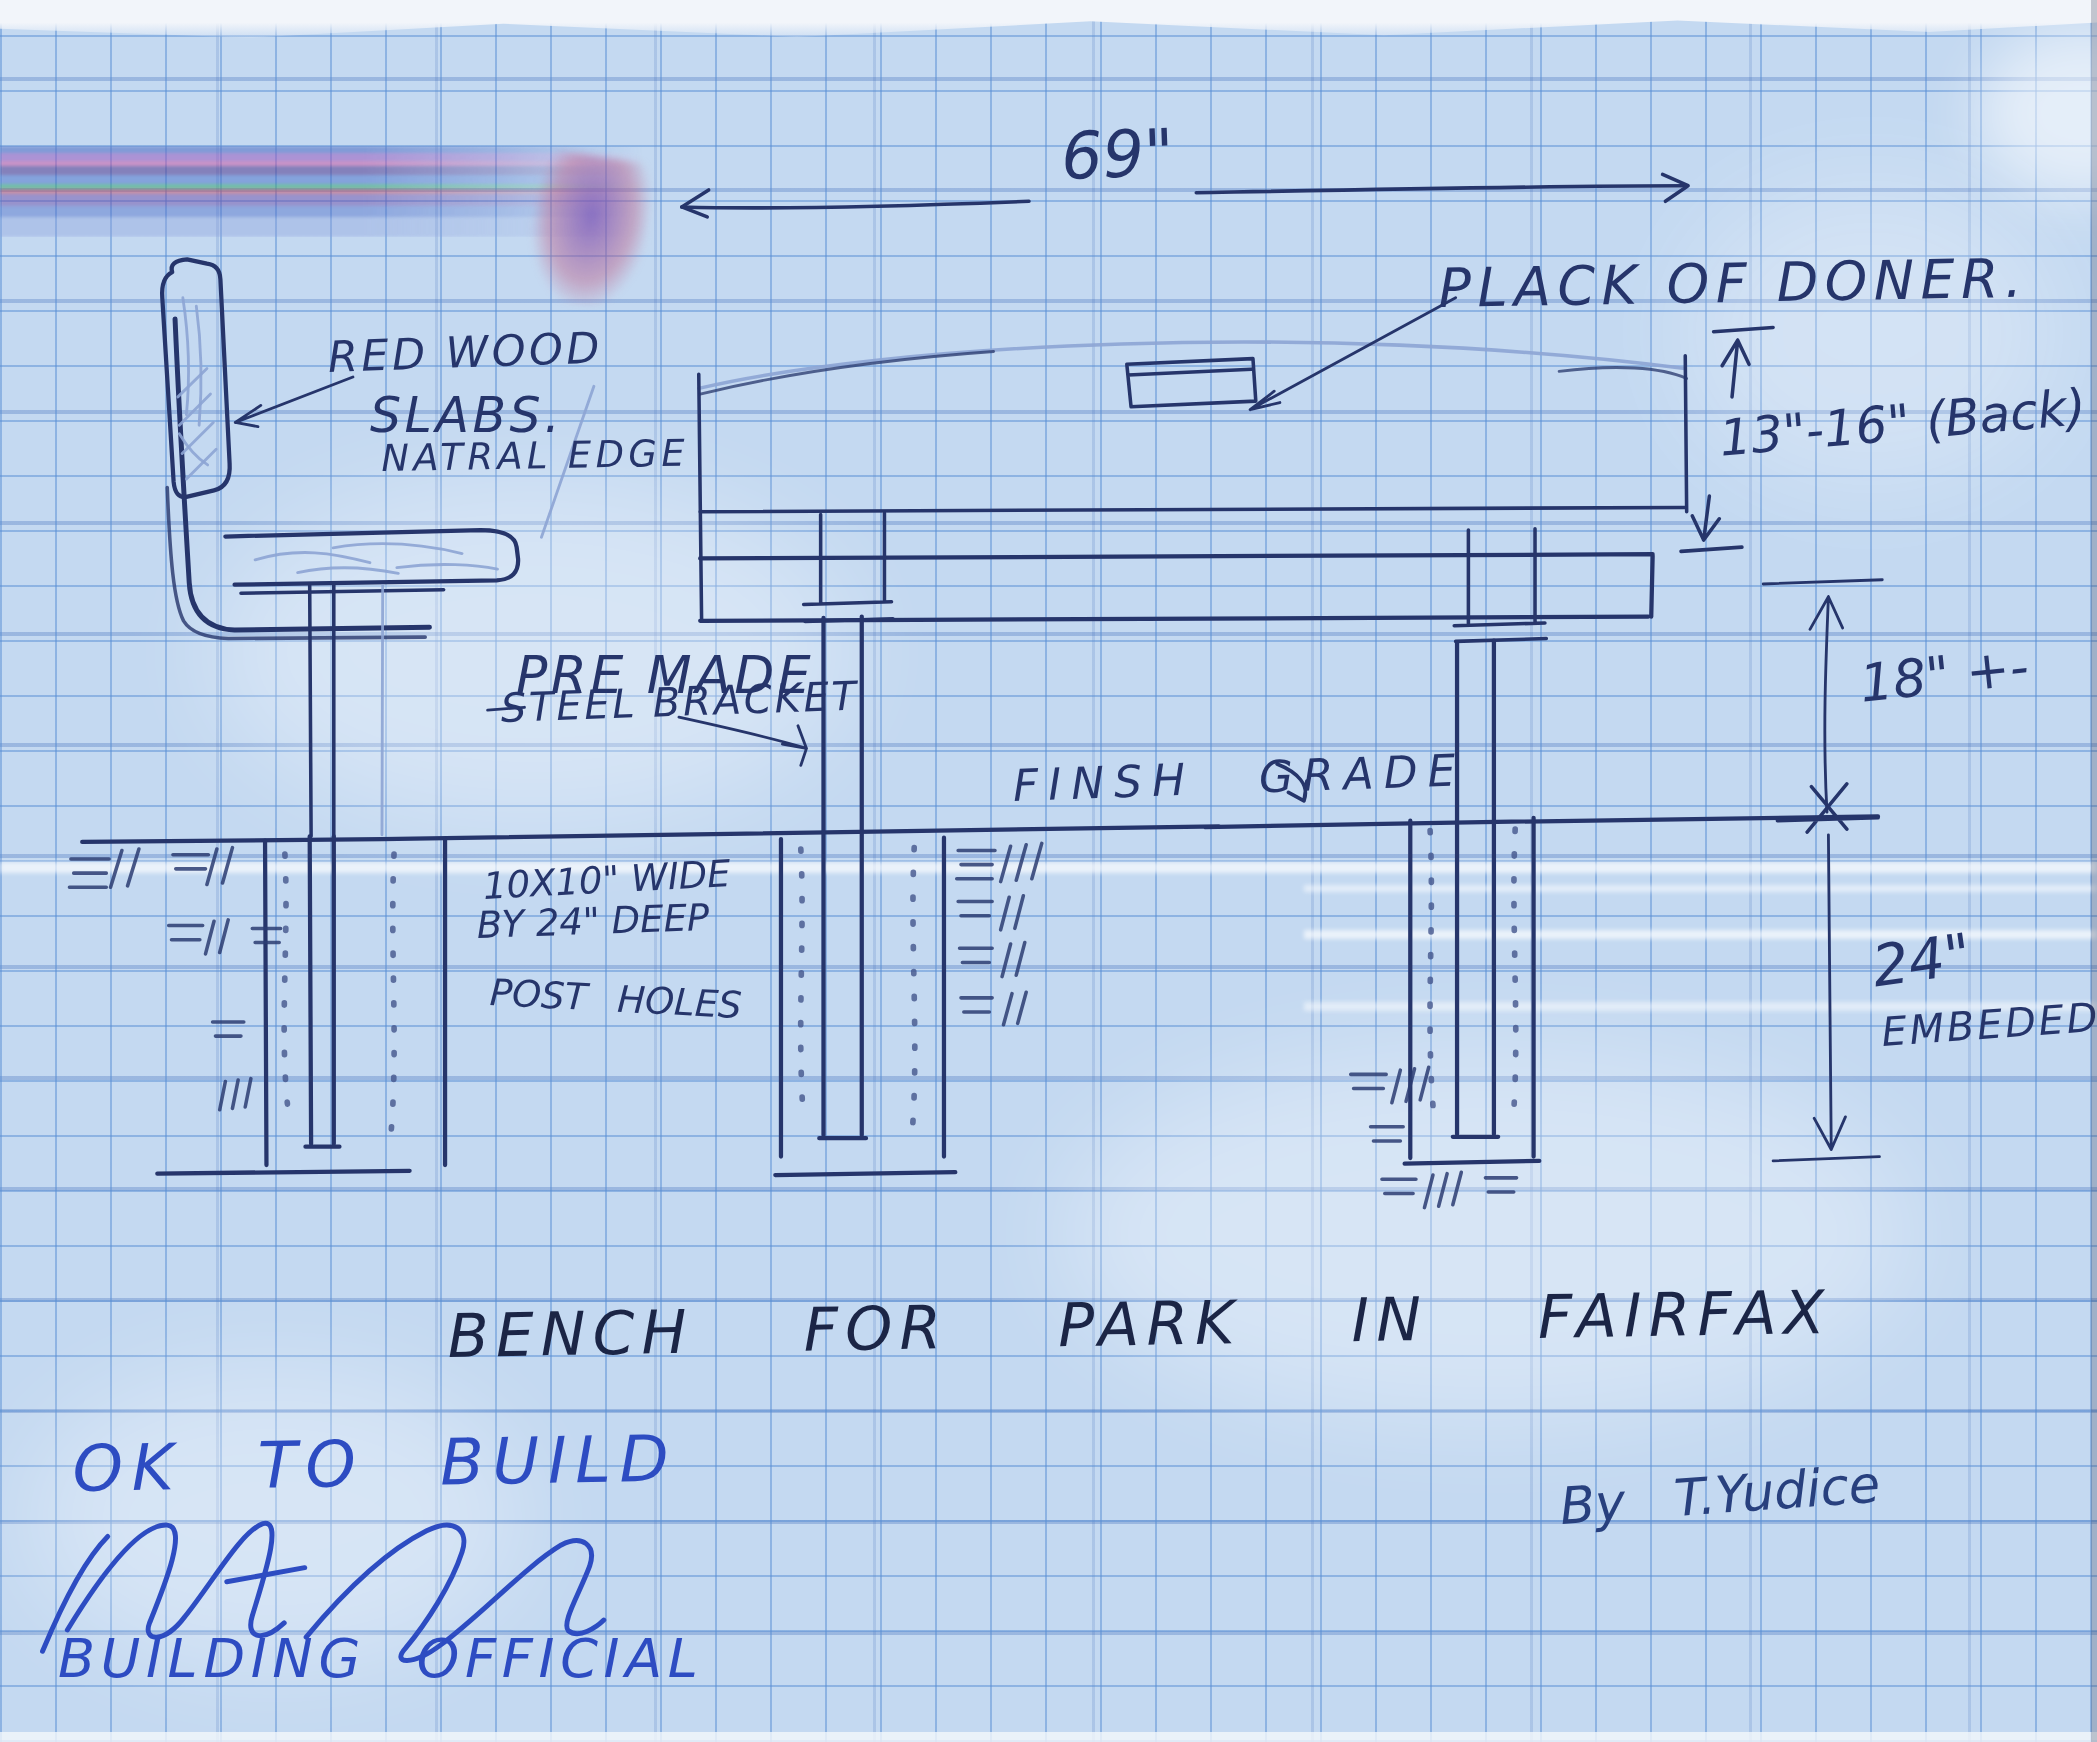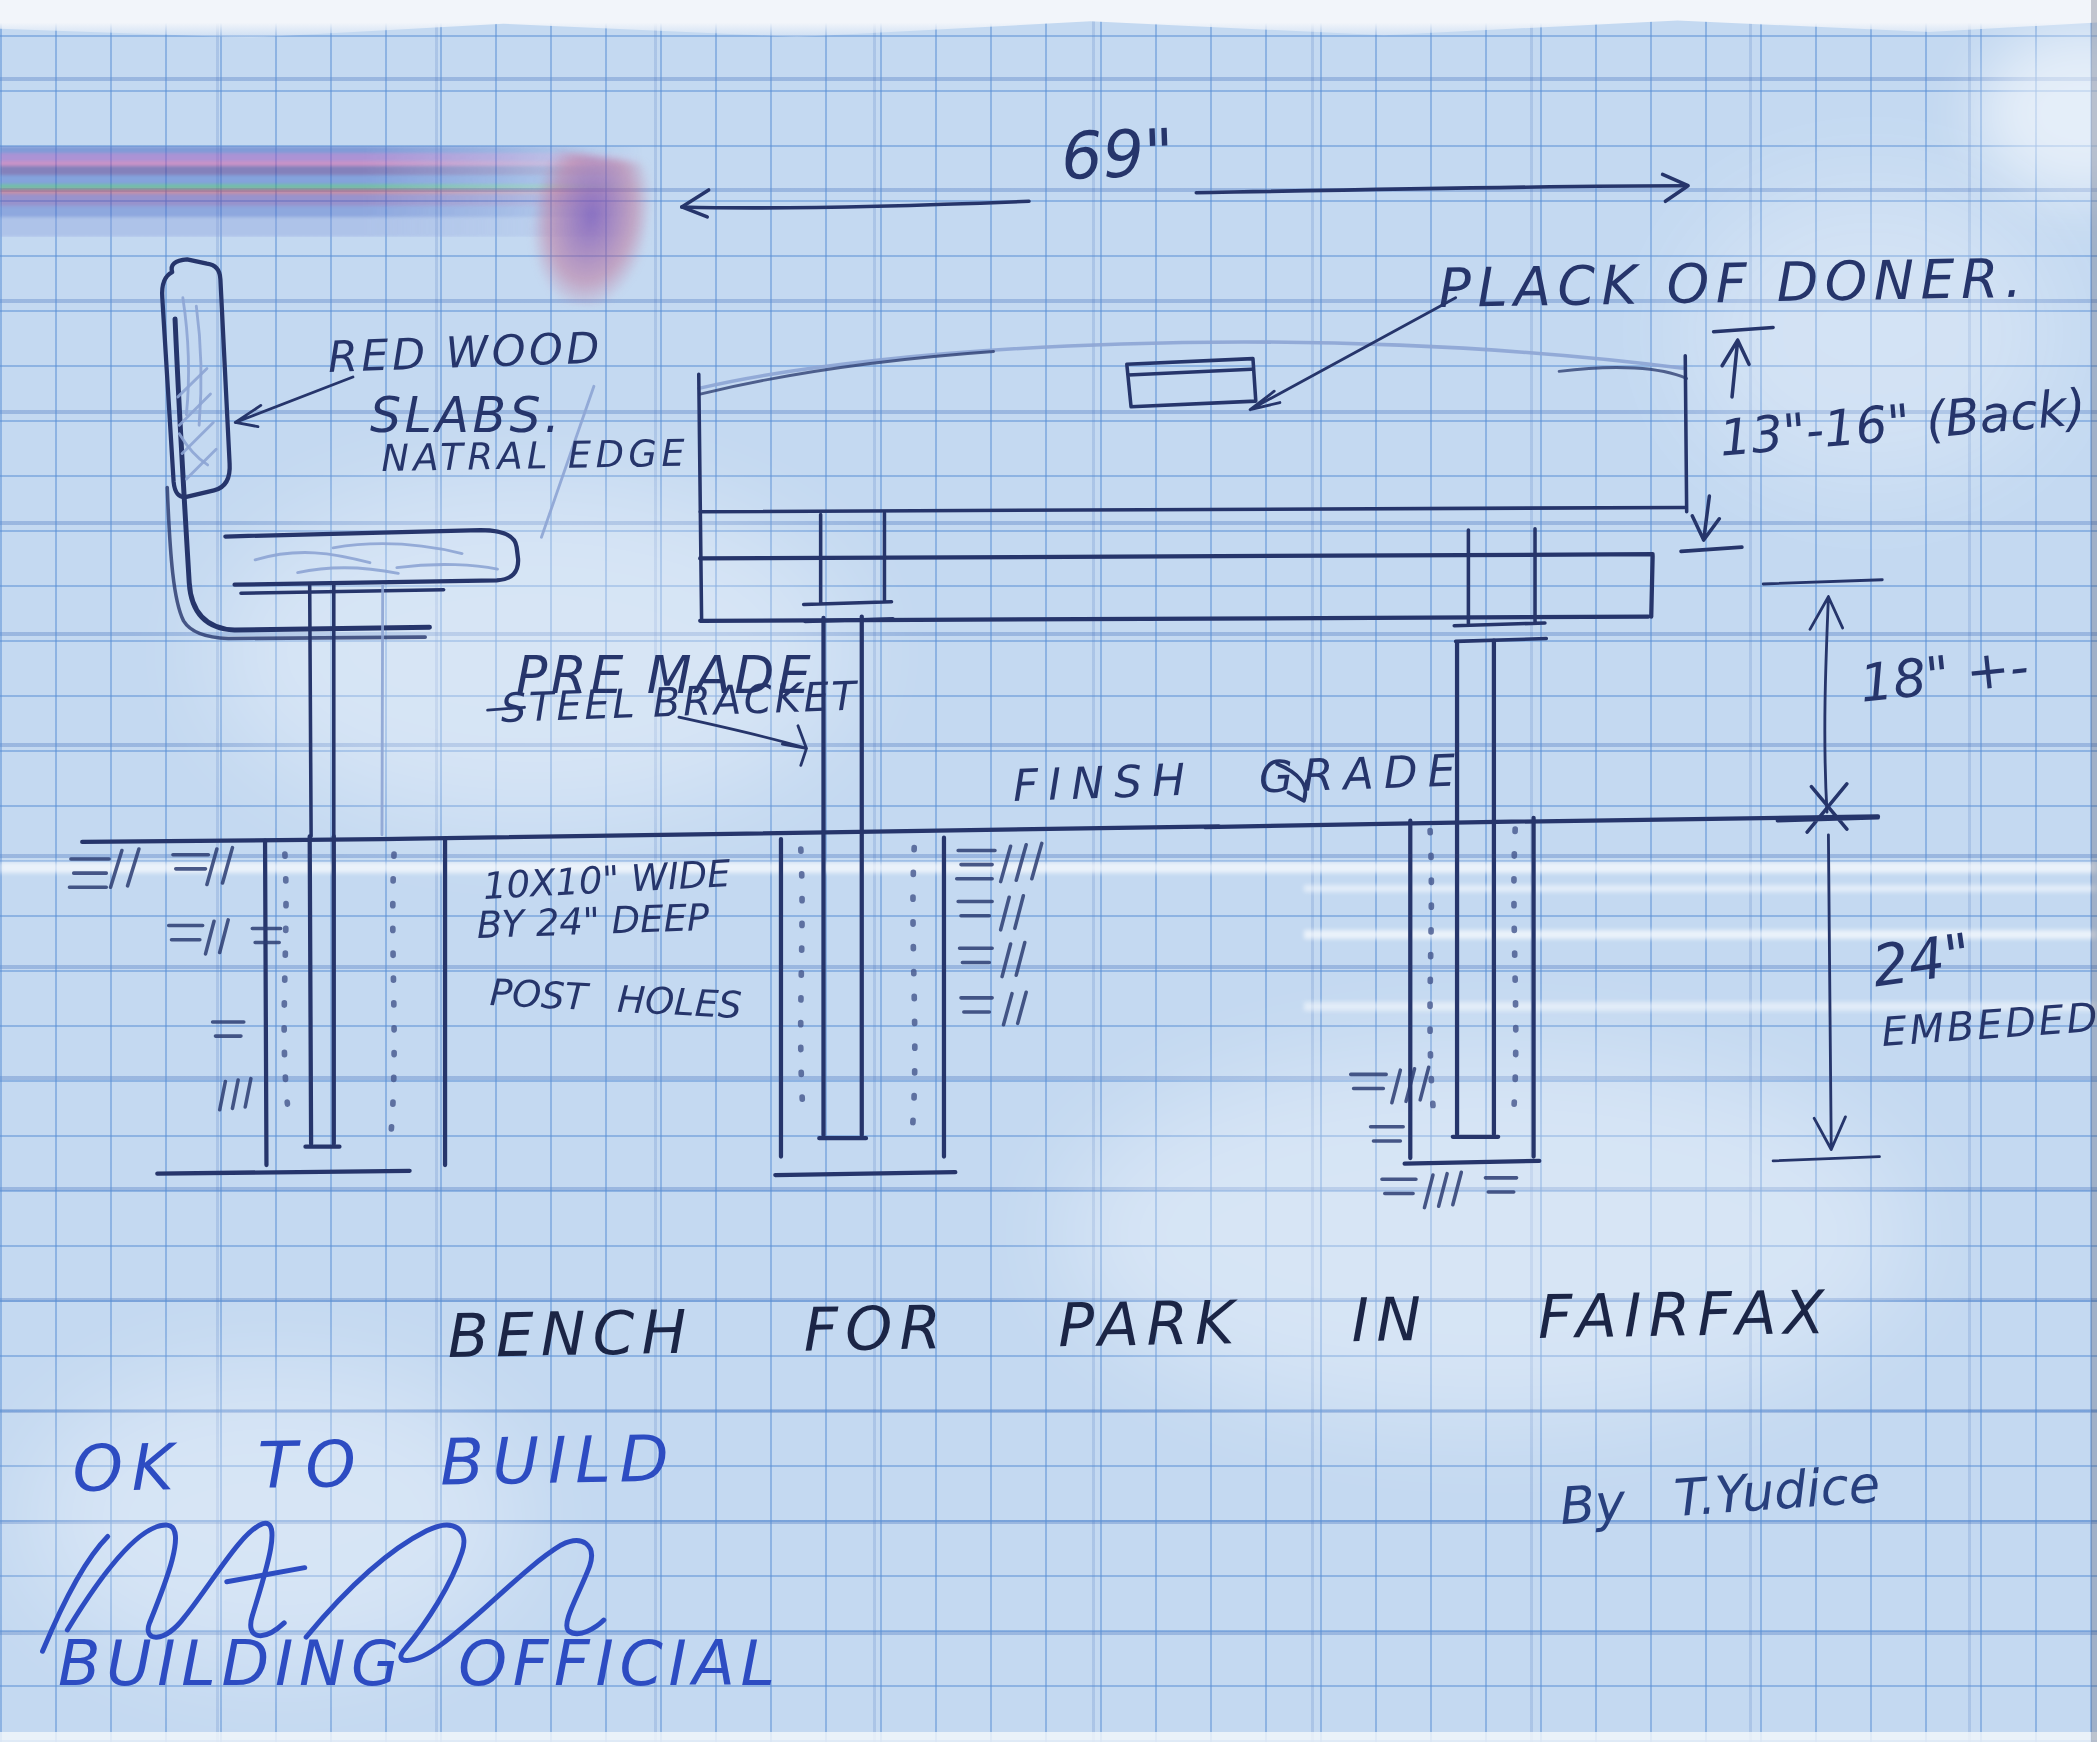--- a/index.html
+++ b/index.html
@@ -170,21 +170,21 @@
   <div class="hand" style="left:482px;top:865px;font-size:37px;transform:rotate(-3deg);">10X10" WIDE</div>
   <div class="hand" style="left:476px;top:904px;font-size:37px;transform:rotate(-2deg);">BY 24" DEEP</div>
   <div class="hand" style="left:491px;top:971px;font-size:37px;word-spacing:18.4px;transform:rotate(3deg);">POST HOLES</div>
 
   <div class="hand" style="left:1868px;top:934px;font-size:57px;transform:rotate(-8deg);">24"</div>
   <div class="hand" style="left:1880px;top:1009px;font-size:40px;letter-spacing:2.8px;transform:rotate(-4deg);">EMBEDED</div>
 
   <div class="hand dark" style="left:447px;top:1301px;font-size:60px;letter-spacing:7px;word-spacing:84px;transform:rotate(-1deg);">BENCH FOR PARK IN FAIRFAX</div>
 
   <div class="hand pen" style="left:72px;top:1432px;font-size:64px;letter-spacing:8.5px;word-spacing:47px;transform:rotate(-1deg);">OK TO BUILD</div>
-  <div class="hand pen" style="left:58px;top:1627px;font-size:62px;letter-spacing:5.7px;word-spacing:28px;">BUILDING OFFICIAL</div>
+  <div class="hand pen" style="left:58px;top:1627px;font-size:54px;letter-spacing:5.7px;word-spacing:28px;">BUILDING OFFICIAL</div>
 
   <div class="hand" style="left:1558px;top:1477px;font-size:51px;word-spacing:33px;transform:rotate(-4deg);color:#28407e;">By T.Yudice</div>
 
   <div class="edge-top"></div>
   <div class="edge-bottom"></div>
   <div class="edge-right"></div>
 </div>
 
 
 </body></html>

